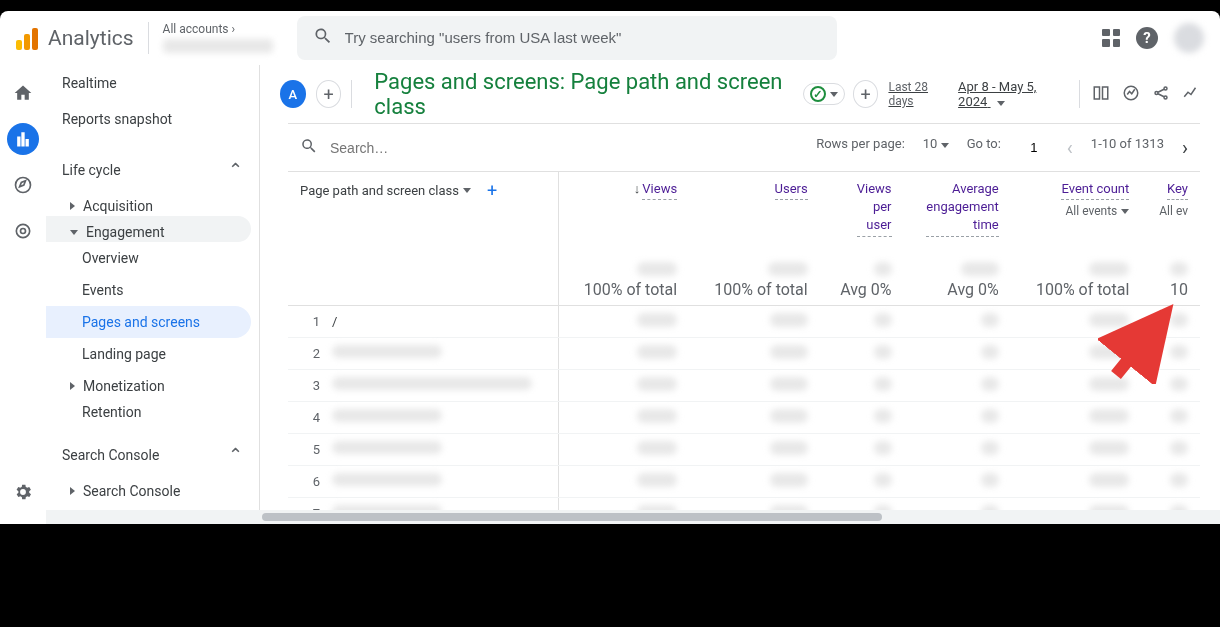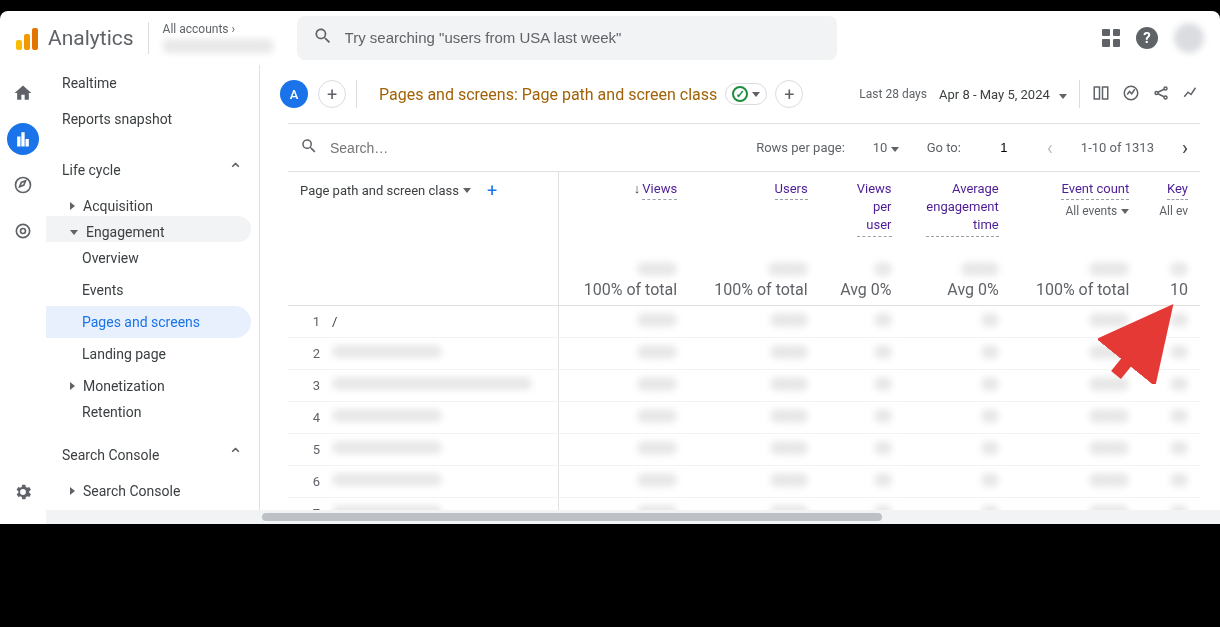--- a/index.html
+++ b/index.html
@@ -45,33 +45,33 @@
 .side-collapse { padding: 10px; display: flex; justify-content: flex-end; }
 .caret { font-size: 18px; color: #5f6368; }
 .tri { width: 0; height: 0; border-left: 4px solid transparent; border-right: 4px solid transparent; border-top: 5px solid #5f6368; }
 .tri-right { width: 0; height: 0; border-top: 4px solid transparent; border-bottom: 4px solid transparent; border-left: 5px solid #5f6368; }
 .main { flex: 1; display: flex; flex-direction: column; overflow: hidden; }
 .toolbar { height: 58px; display: flex; align-items: center; padding: 0 20px; gap: 10px; }
 .chip { width: 28px; height: 28px; border-radius: 50%; display: flex; align-items: center; justify-content: center; font-size: 13px; }
 .chip-a { background: #1a73e8; color: #fff; font-weight: 500; }
 .chip-plus { border: 1px solid #dadce0; color: #5f6368; font-size: 18px; cursor: pointer; }
 .title-area { display: flex; align-items: center; gap: 8px; margin-left: 12px; }
-.page-title { font-size: 16px; color: #a16207; }
+.page-title { font-size: 22px; color: #15803d; }
 .verify-pill { display: inline-flex; align-items: center; border: 1px solid #dadce0; border-radius: 12px; padding: 2px 6px; gap: 4px; }
 .verify-check { width: 16px; height: 16px; border: 2px solid #1e8e3e; border-radius: 50%; display: flex; align-items: center; justify-content: center; color: #1e8e3e; font-size: 11px; font-weight: 700; }
-.toolbar-right { margin-left: auto; display: flex; align-items: center; gap: 12px; font-size: 13px; }
+.toolbar-right { margin-left: auto; display: flex; align-items: center; gap: 12px; font-size: 13px; text-decoration: underline; }
 .date-small { color: #5f6368; font-size: 12px; }
 .date-val { color: #3c4043; }
 .tool-sep { width: 1px; height: 28px; background: #dadce0; }
 .tool-icons { display: flex; gap: 12px; color: #5f6368; }
 .tool-icons span { cursor: pointer; }
 .table-wrap { margin: 0 20px 0 28px; border-top: 1px solid #e0e0e0; overflow: auto; flex: 1; position: relative; }
 .table-controls { height: 48px; display: flex; align-items: center; padding: 0 12px; gap: 12px; font-size: 13px; color: #5f6368; border-bottom: 1px solid #e0e0e0; }
 .search-input { border: none; outline: none; font-size: 14px; }
-.controls-right { margin-left: auto; display: flex; align-items: center; gap: 28px; }
+.controls-right { margin-left: auto; display: flex; gap: 18px; }
 .controls-right select, .controls-right input { border: none; font-size: 13px; }
 .page-input { width: 30px; border-bottom: 1px solid #dadce0; text-align: center; }
 .nav-arrow { color: #bdc1c6; font-size: 20px; cursor: pointer; }
 .nav-arrow.en { color: #3c4043; }
 table { width: 100%; border-collapse: collapse; font-size: 13px; }
 th, td { text-align: right; padding: 0 12px; }
 th:first-child, td:first-child { text-align: left; border-right: 1px solid #e0e0e0; width: 270px; }
 thead tr.hdr td { height: auto; padding-top: 8px; padding-bottom: 6px; vertical-align: top; }
 .col-name { border-bottom: 1px dashed #9aa0a6; padding-bottom: 1px; display: inline-block; color: #4c1d95; line-height: 1.4; }
 .col-sub { font-size: 12px; color: #5f6368; display: inline-flex; align-items: center; gap: 4px; margin-top: 4px; }

